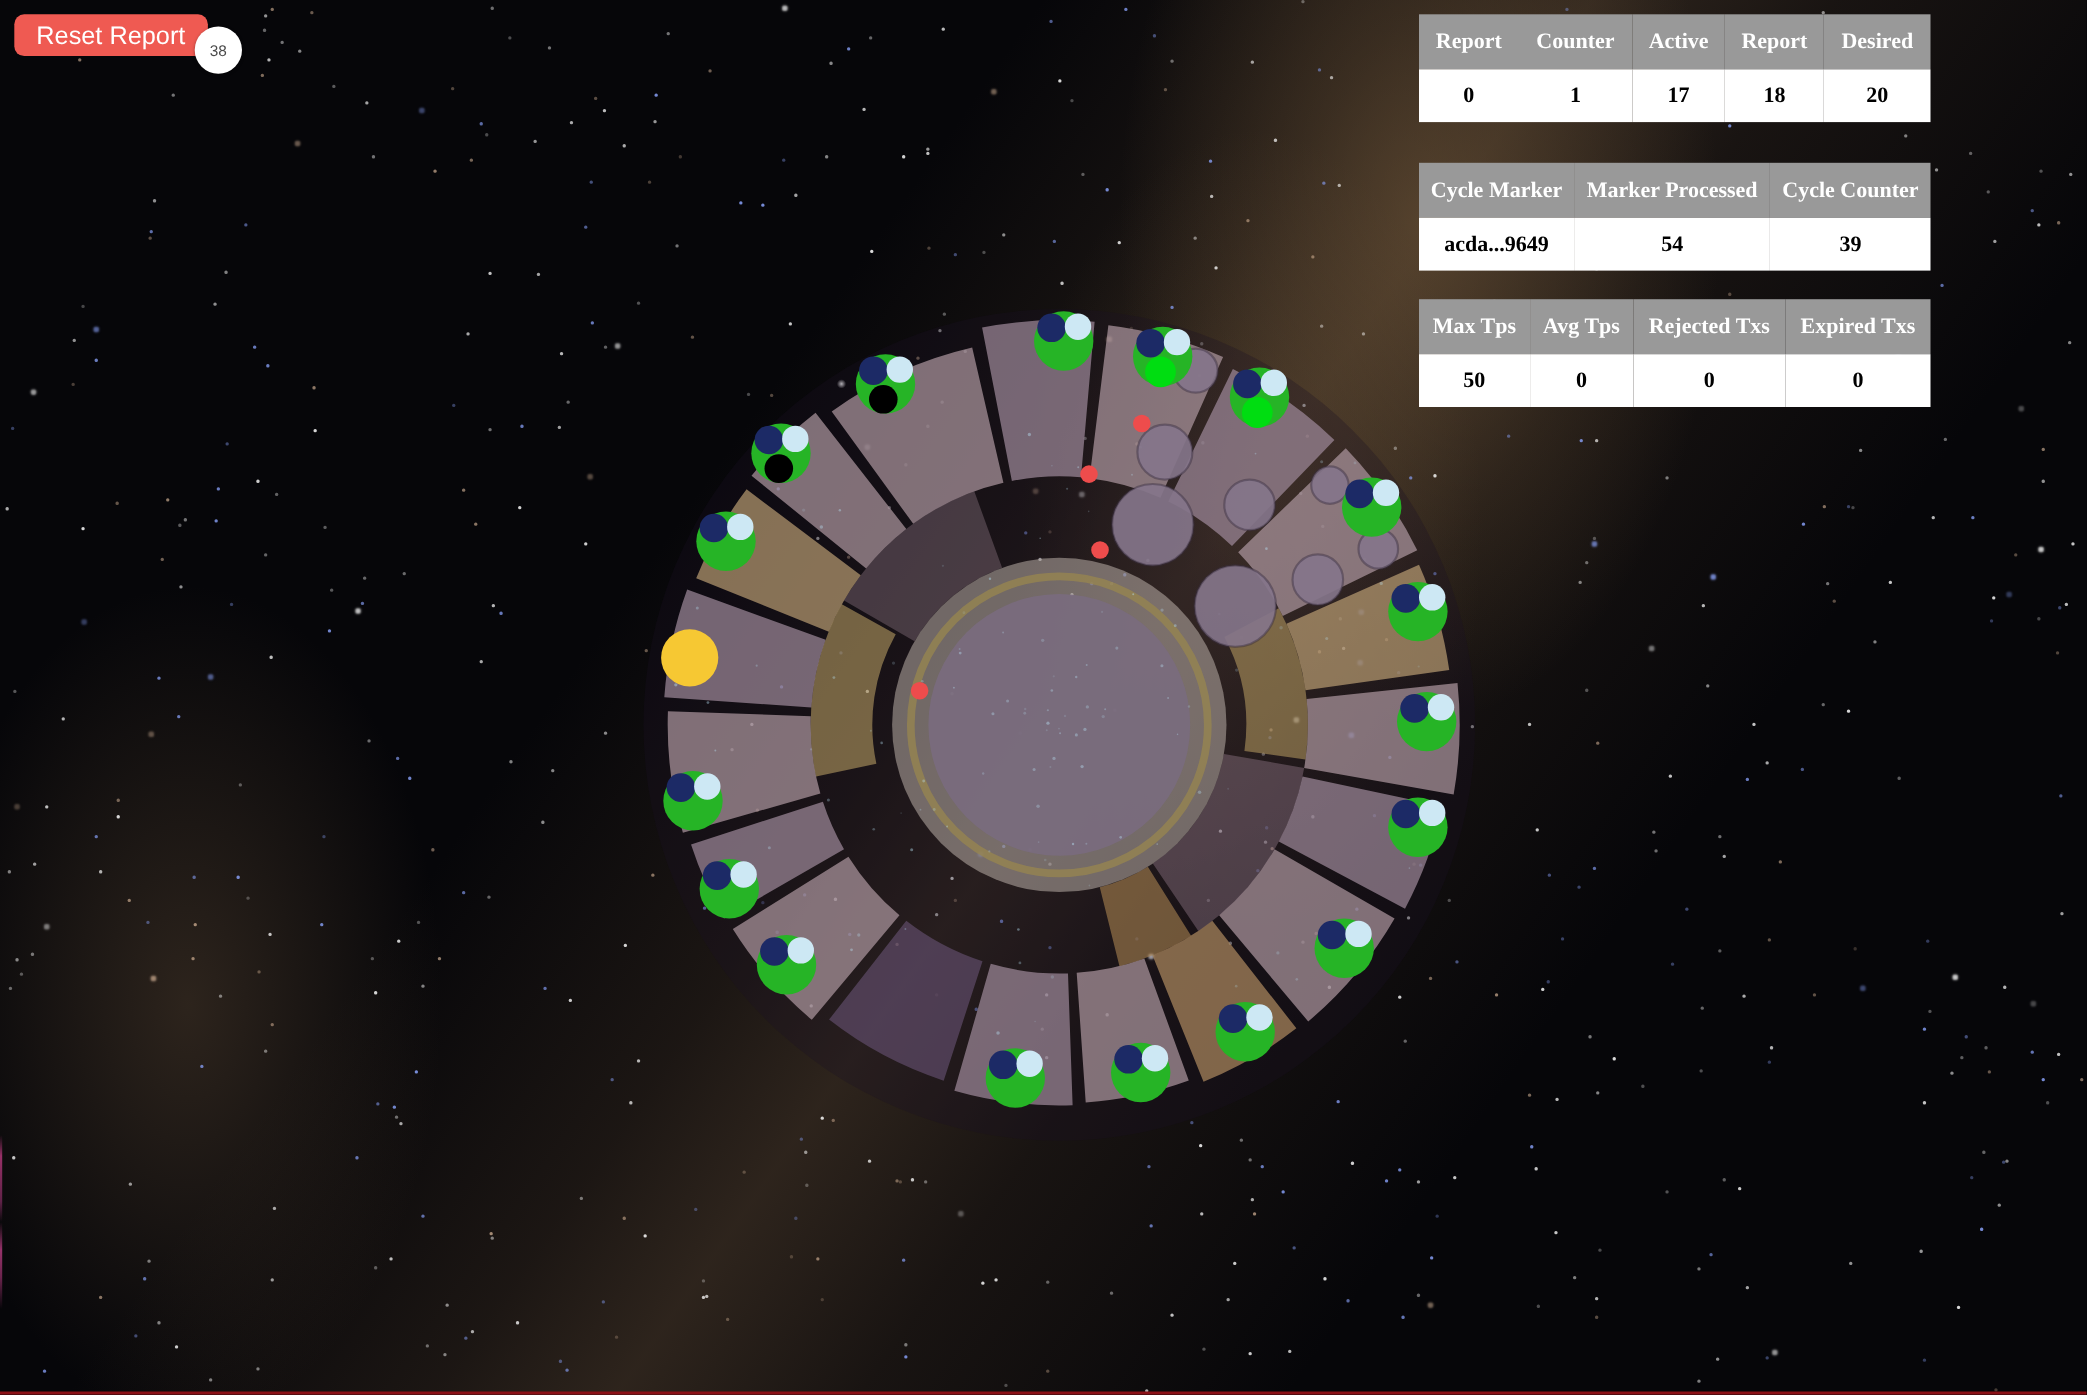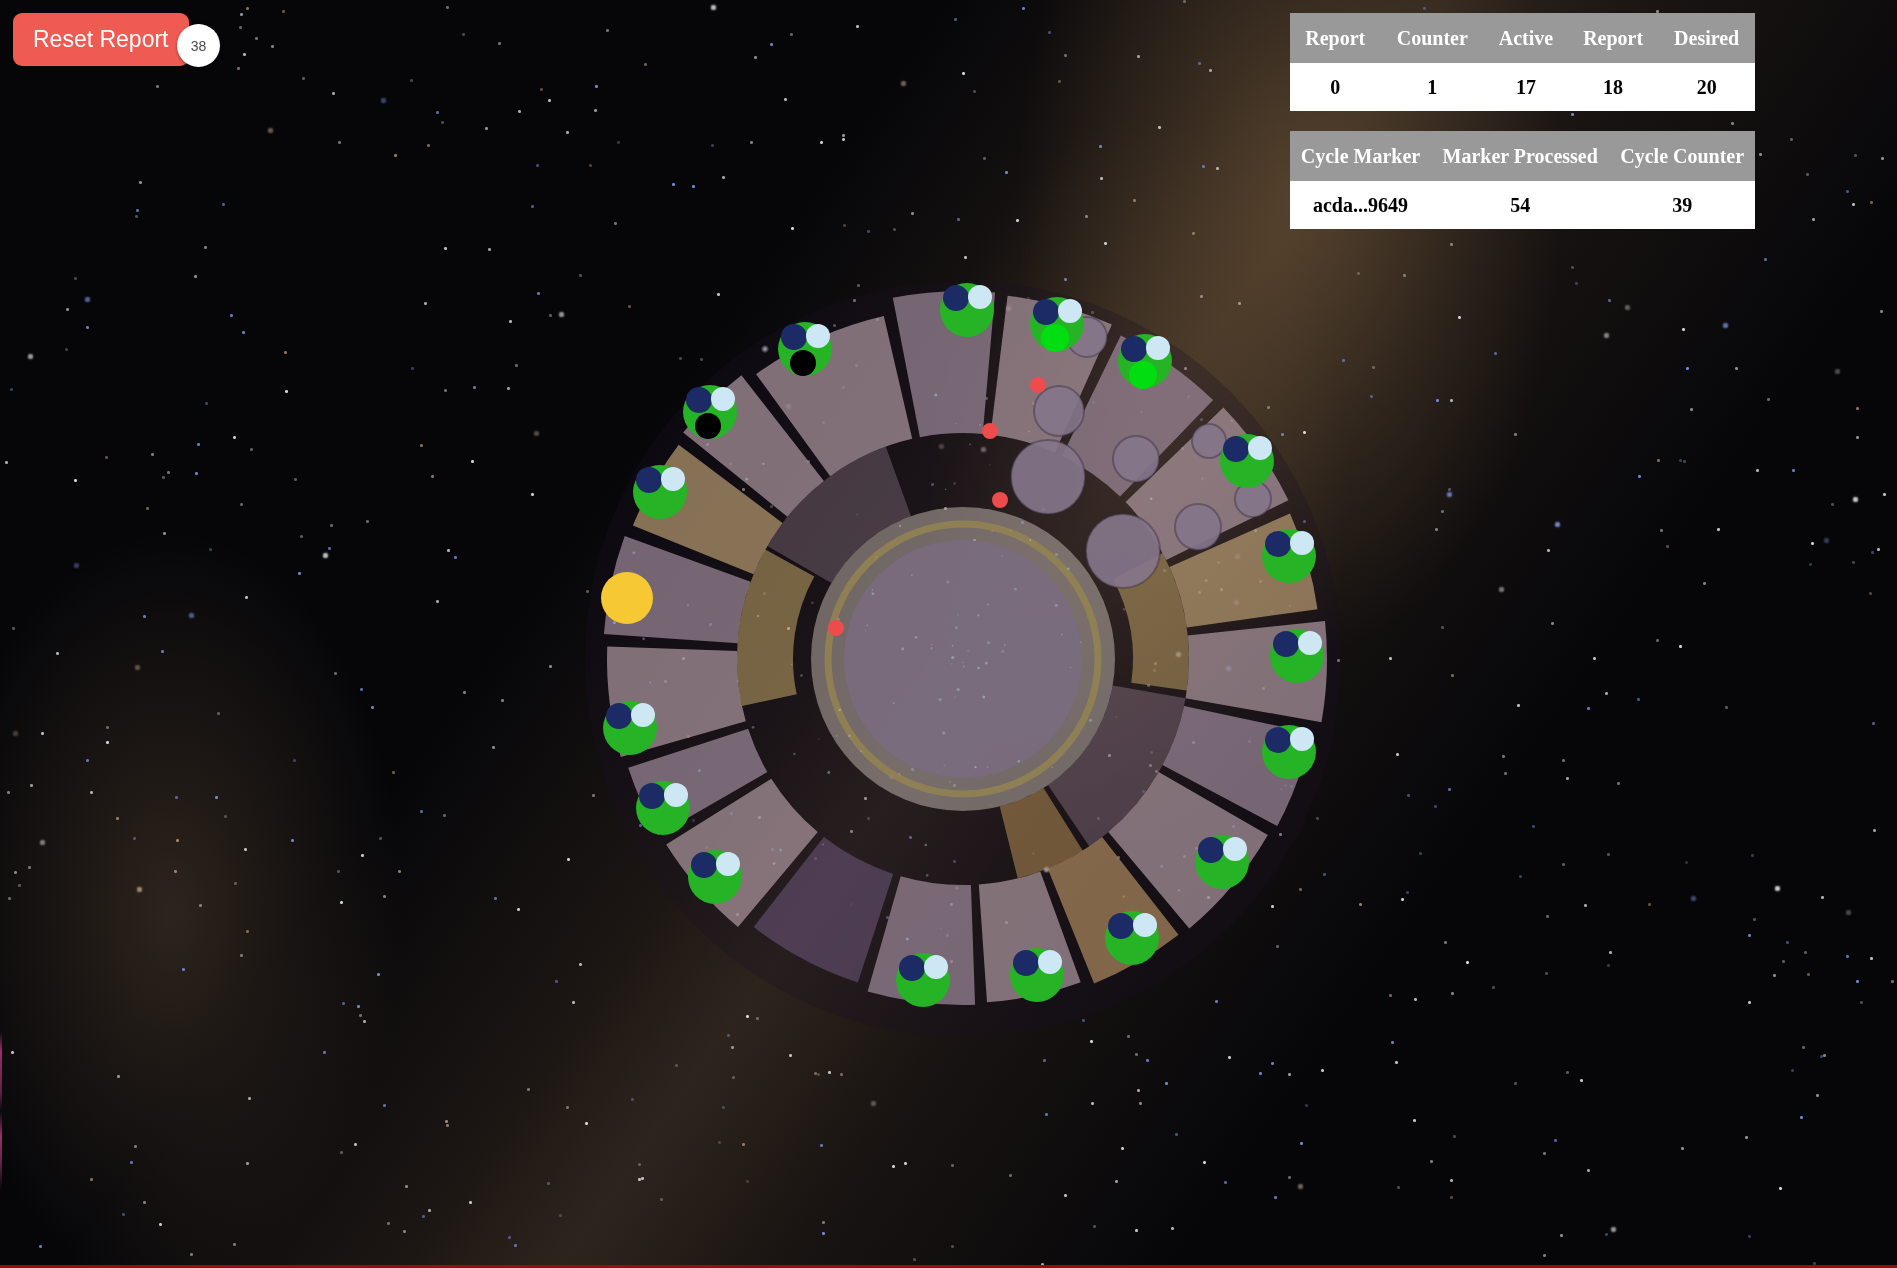--- a/index.html
+++ b/index.html
@@ -14,32 +14,32 @@
       radial-gradient(ellipse 300px 520px at 60% 38%, rgba(110,85,58,0.35), rgba(0,0,0,0) 70%),
       radial-gradient(ellipse 340px 560px at 9% 72%, rgba(92,72,52,0.45), rgba(0,0,0,0) 68%),
       linear-gradient(125deg, rgba(0,0,0,0) 34%, rgba(84,64,46,0.28) 46%, rgba(122,94,66,0.34) 52%, rgba(84,64,46,0.24) 60%, rgba(0,0,0,0) 74%),
       #060609;
   }
   #stars,#stars2{position:absolute;left:0;top:0;width:1px;height:1px;border-radius:50%;z-index:1;}
 
   #network-svg{position:absolute;left:0;top:0;z-index:2;}
 
   
-  #reset-btn{position:absolute;left:13px;top:13px;height:53px;min-width:144px;z-index:5;
+  #reset-btn{position:absolute;left:13px;top:13px;height:38px;min-width:144px;z-index:5;
     background:#ef5a52;color:#ffffff;border:none;border-radius:9px;
     font-family:"Liberation Sans",sans-serif;font-size:23px;padding:0 20px;cursor:pointer;}
   
   #badge{position:absolute;left:177px;top:24px;width:43px;height:43px;border-radius:50%;z-index:5;
     background:#ffffff;color:#4a4a4a;font-size:14px;display:flex;align-items:center;justify-content:center;
     box-shadow:0 1px 3px rgba(0,0,0,0.4);}
 
   
   .stat-table{position:absolute;left:1290px;width:465px;z-index:5;border-collapse:collapse;table-layout:auto;}
   #table-status{top:13px;}
-  #table-cycle{top:131px;}
+  #table-cycle{top:148px;}
   #table-tps{top:272px;}
   .stat-table th{background:#999999;color:#ffffff;font-family:"Liberation Serif",serif;font-weight:700;
     font-size:20px;line-height:22px;padding:14px 8px;text-align:center;white-space:nowrap;}
   .stat-table td{background:#ffffff;color:#000000;font-family:"Liberation Serif",serif;font-weight:700;
     font-size:20px;line-height:22px;padding:13px 8px;text-align:center;white-space:nowrap;}
 
   
   #left-glitch{position:absolute;left:0;top:1032px;width:2px;height:158px;z-index:6;opacity:.75;
     background:linear-gradient(to bottom, rgba(0,0,0,0) 0%, #c53c85 12%, #7c2a5c 38%, rgba(0,0,0,0) 50%, #c5408a 66%, #8a2d62 82%, rgba(0,0,0,0) 100%);}
   #bottom-line{position:absolute;left:0;bottom:0;width:100%;height:3px;background:#8b1117;z-index:6;}
@@ -340,16 +340,34 @@
     </thead>
     <tbody>
       <tr>
         <td>acda...9649</td>
         <td>54</td>
         <td>39</td>
       </tr>
     </tbody>
   </table>
 
+  <table class="stat-table" id="table-tps">
+    <thead>
+      <tr>
+        <th>Max Tps</th>
+        <th>Avg Tps</th>
+        <th>Rejected Txs</th>
+        <th>Expired Txs</th>
+      </tr>
+    </thead>
+    <tbody>
+      <tr>
+        <td>50</td>
+        <td>0</td>
+        <td>0</td>
+        <td>0</td>
+      </tr>
+    </tbody>
+  </table>
 
   <div id="left-glitch"></div>
   <div id="bottom-line"></div>
 </div>
 
 </body></html>

